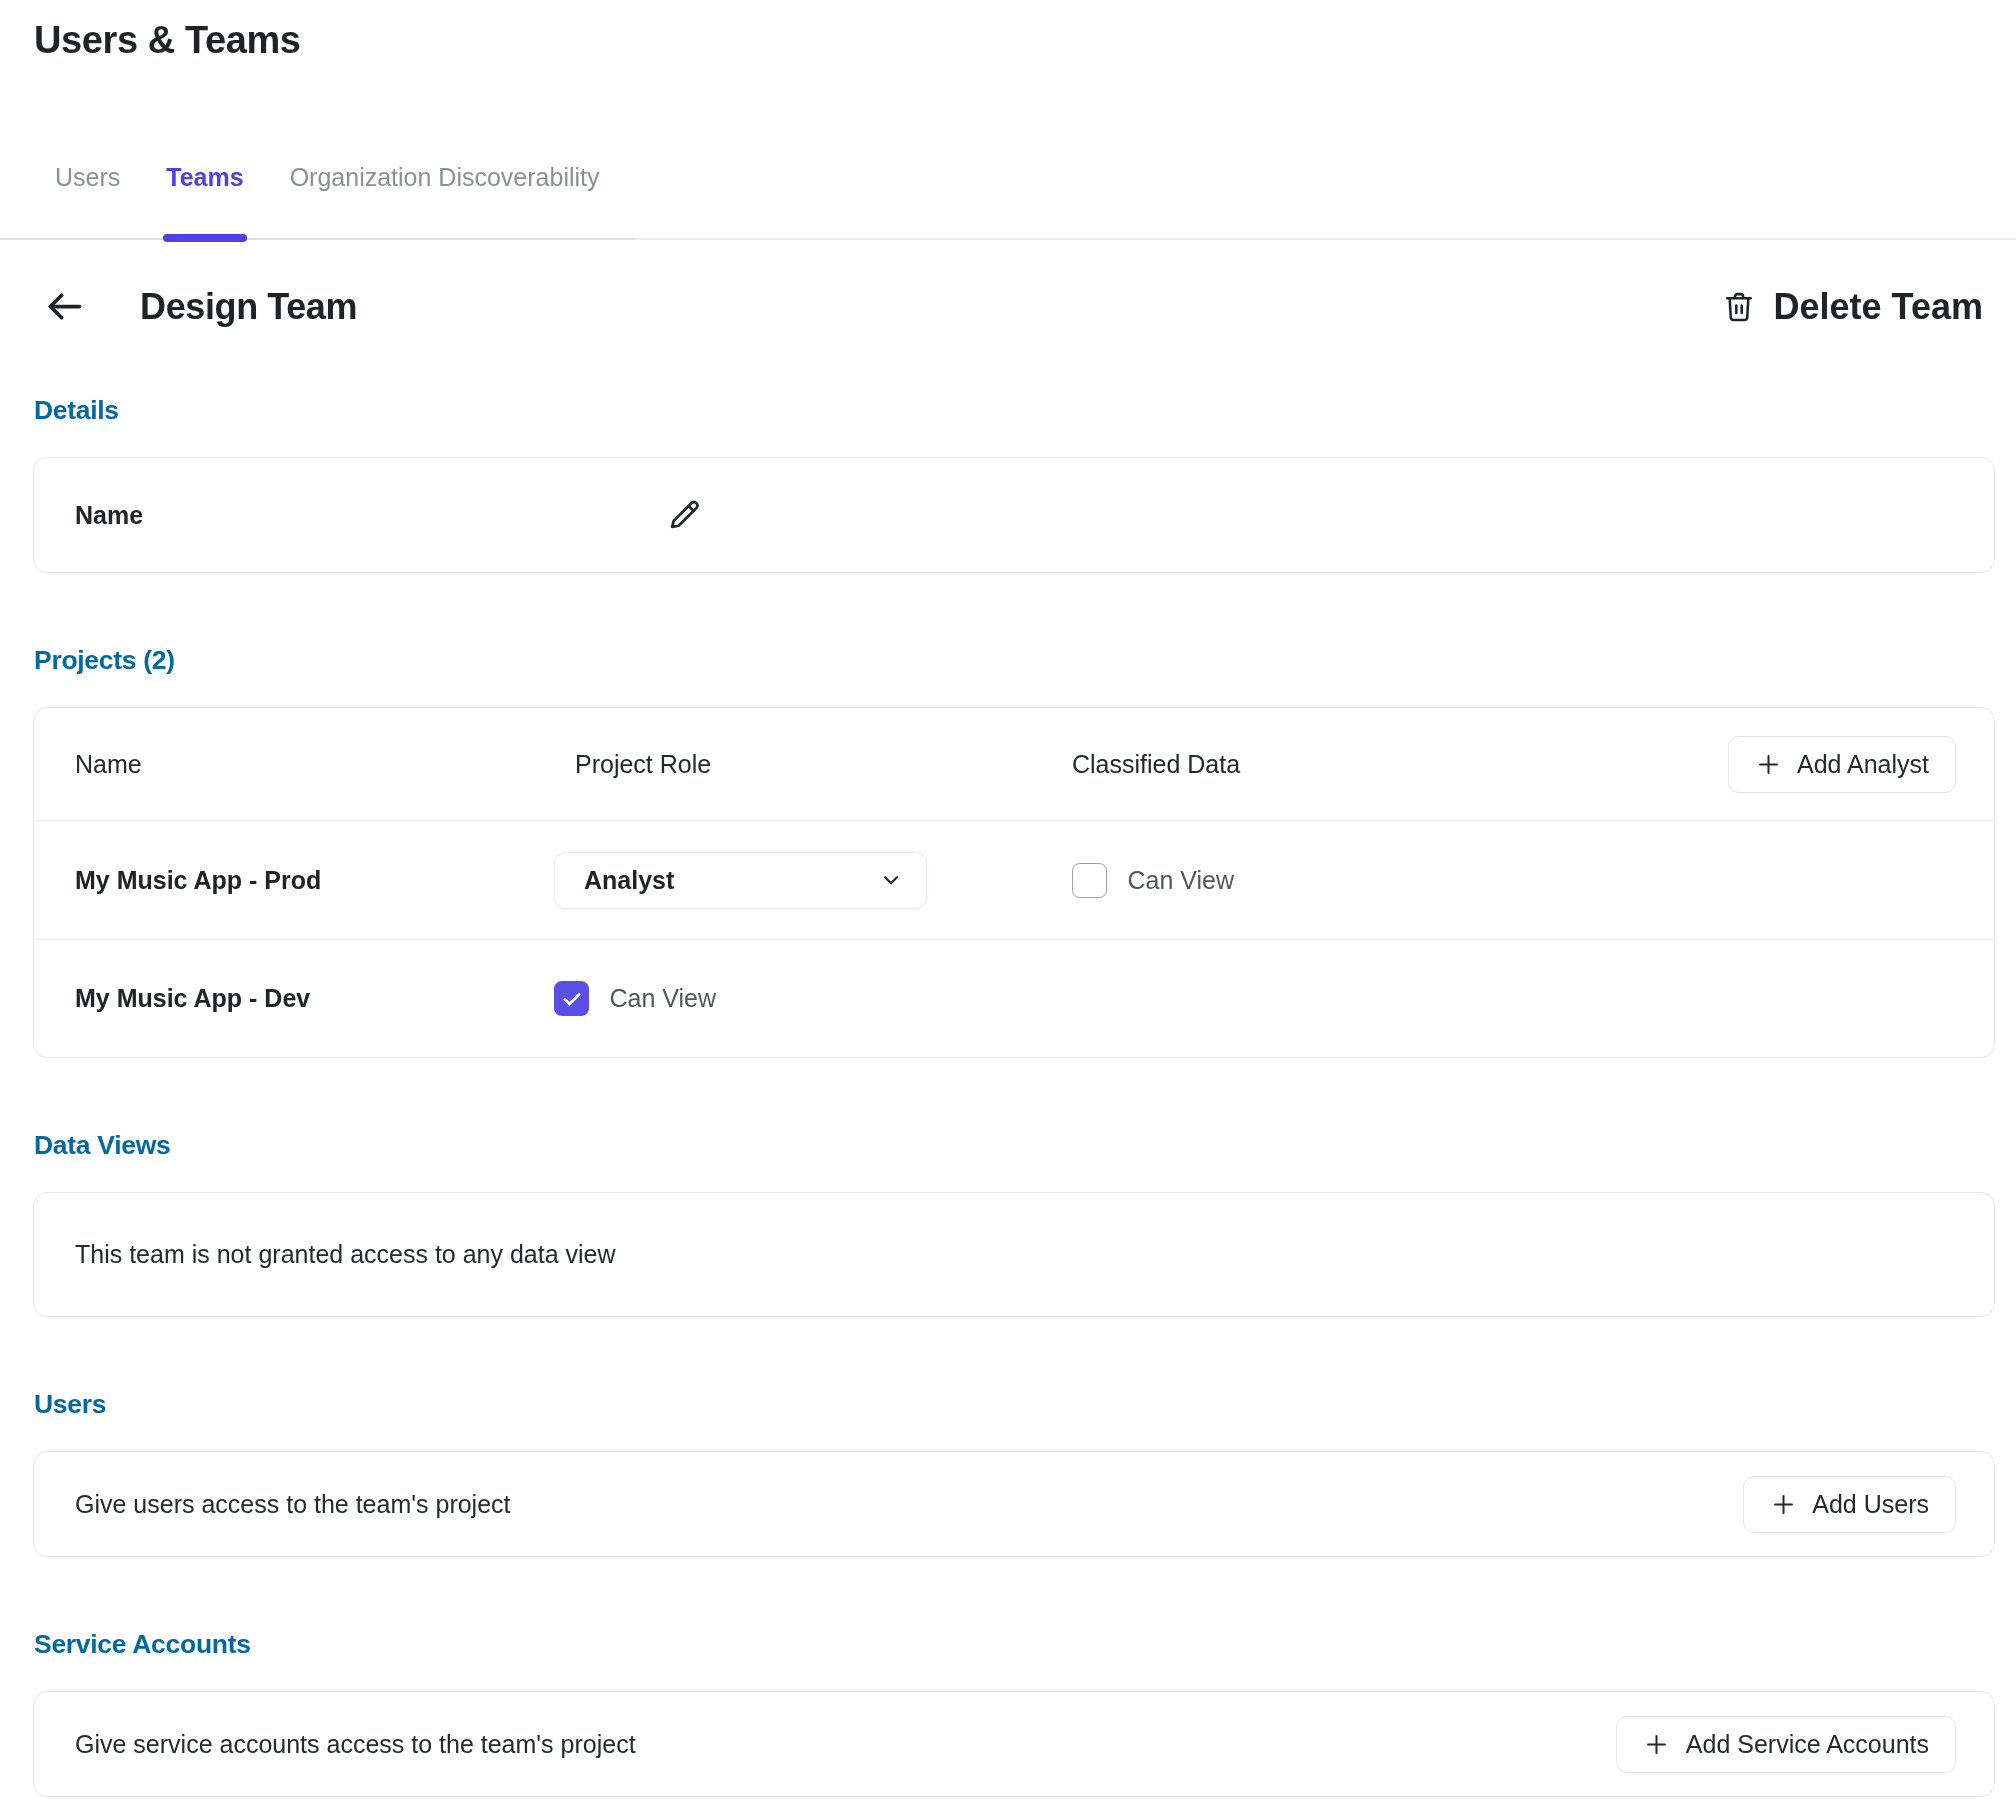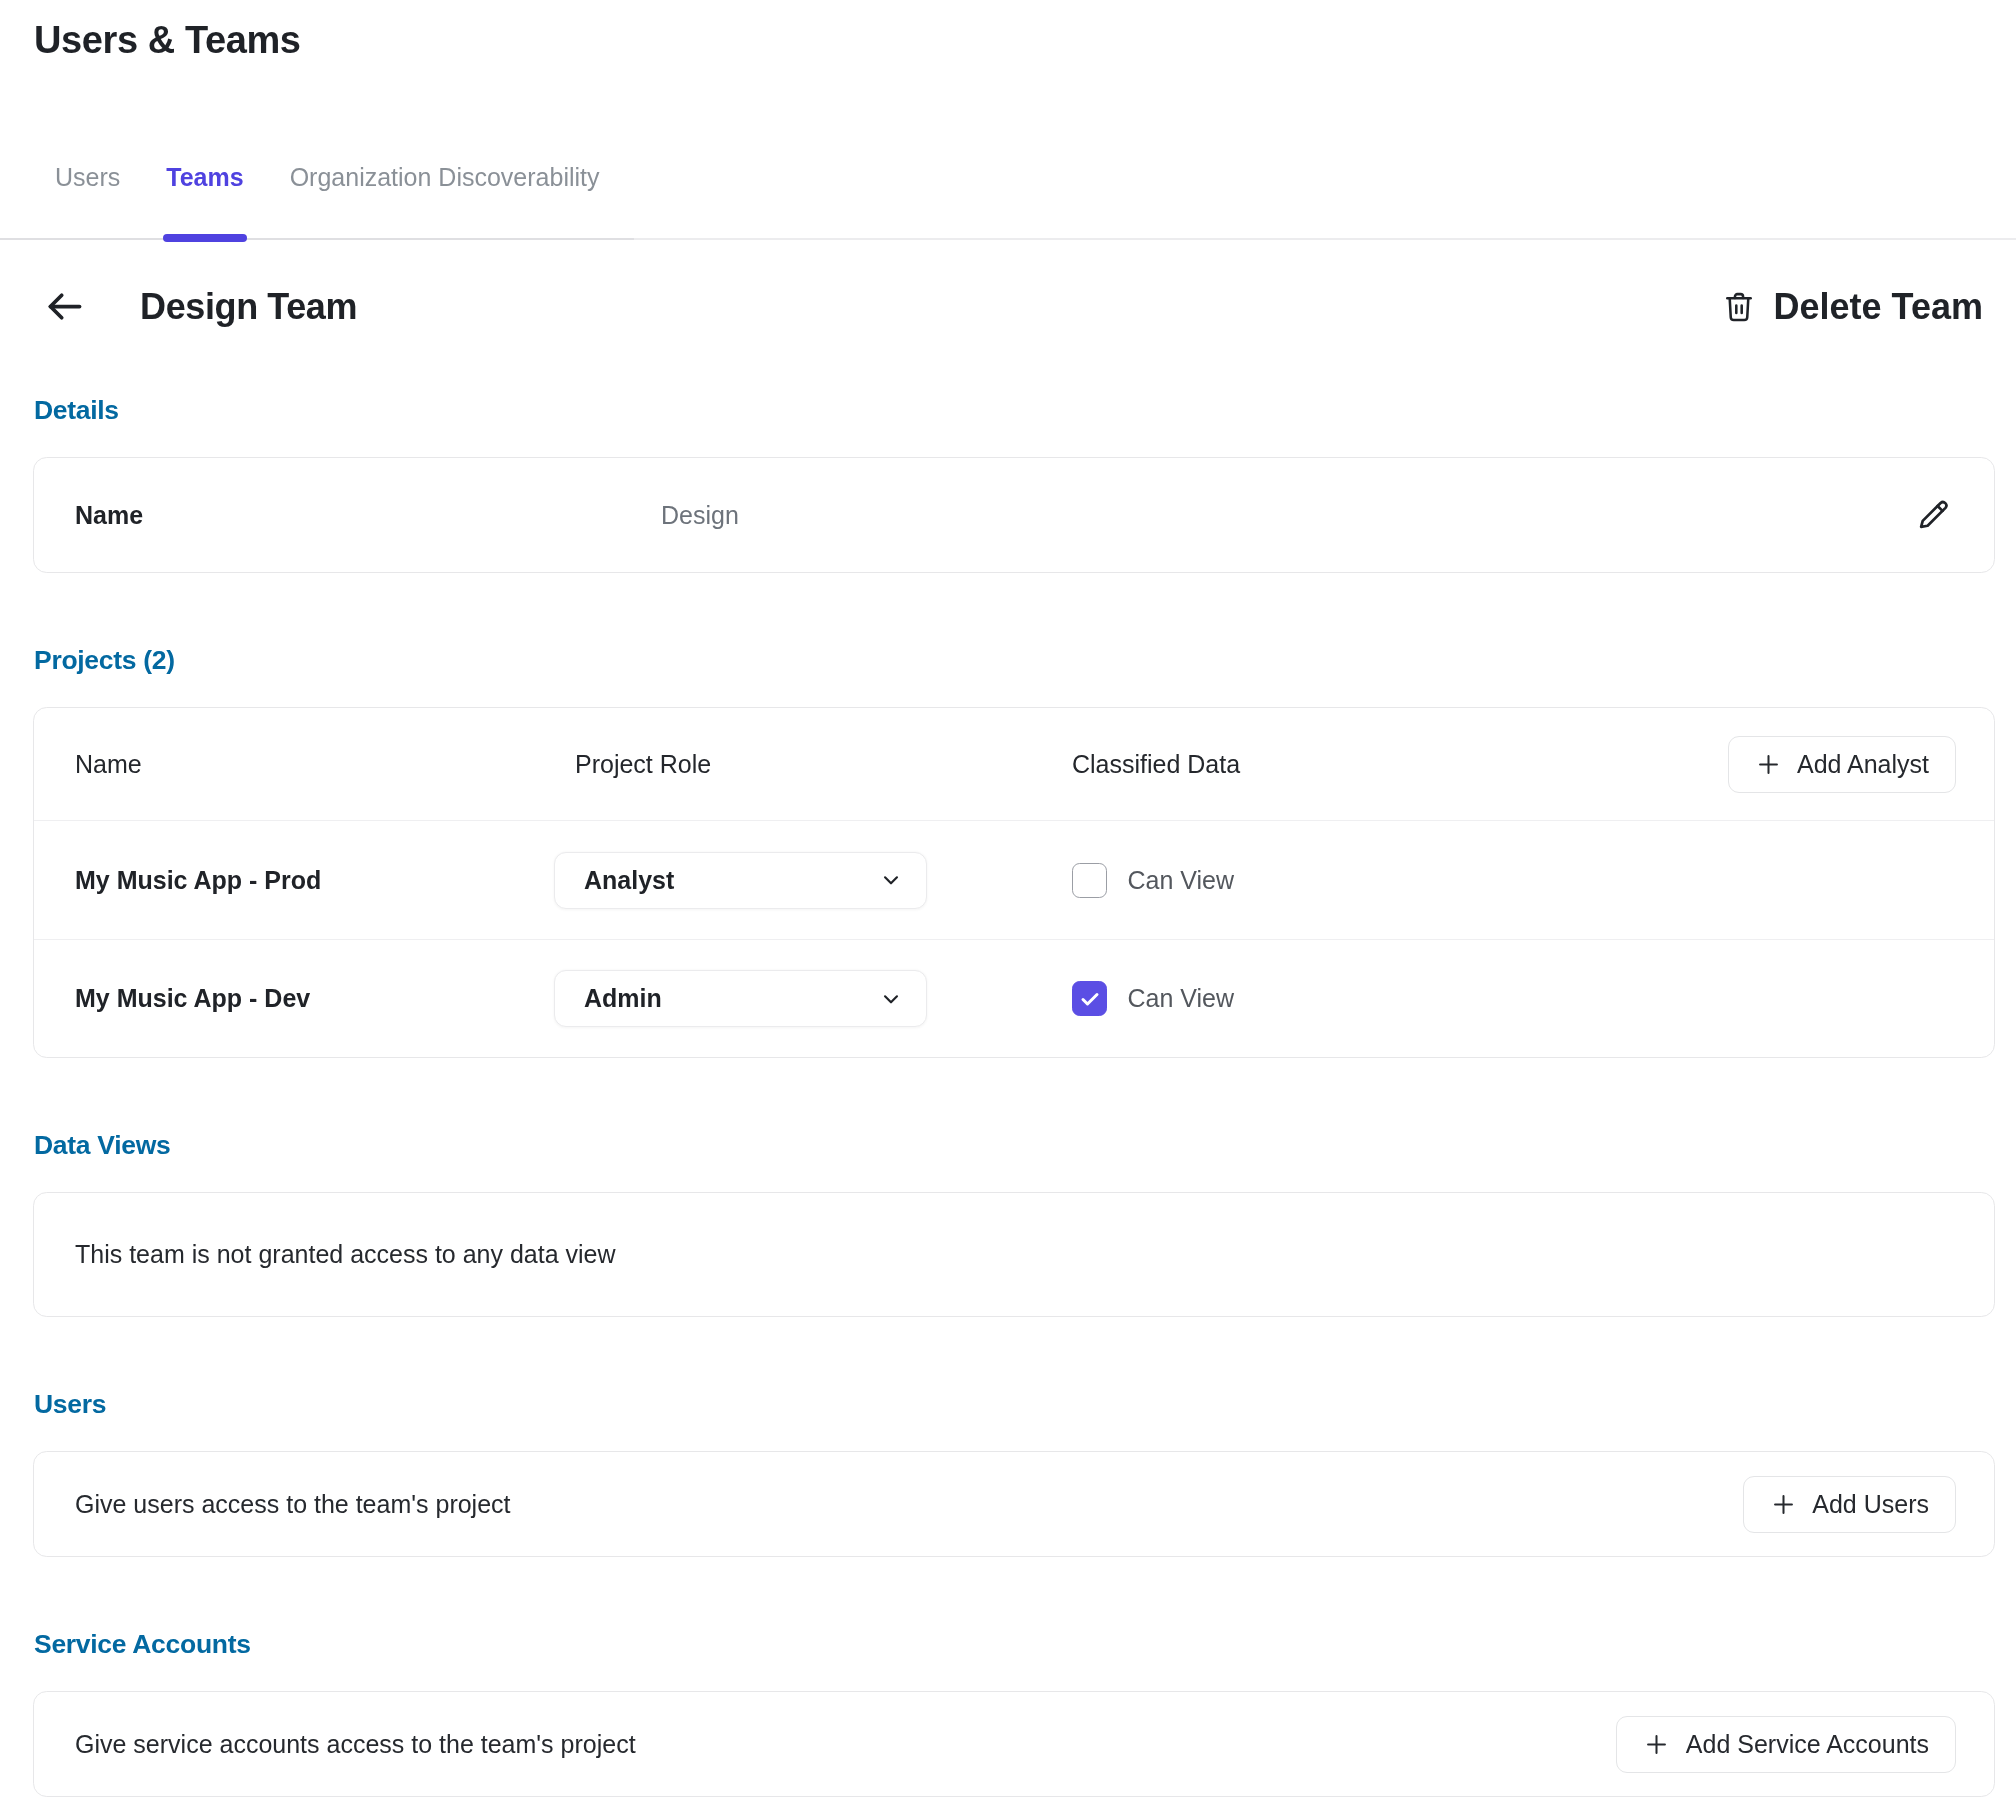--- a/index.html
+++ b/index.html
@@ -98,21 +98,20 @@
           <path d="M10.2 11v5M13.8 11v5"></path>
         </svg>
       </span>
       <span>Delete Team</span>
     </button>
   </div>
 
   <h3 class="section-h mt-details">Details</h3>
   <div class="card details-card">
     <span class="details-label">Name</span>
-    <span class="details-value">Design</span>
     <button class="icon-btn">
       <span>
         <svg width="38" height="38" viewBox="0 0 24 24" fill="none" stroke="#202328" stroke-width="1.7" stroke-linecap="round" stroke-linejoin="round">
           <path d="M4.5 19.5l1-3.8L16.8 4.4a2.2 2.2 0 0 1 3.1 3.1L8.6 18.8l-4.1 0.7z"></path>
           <path d="M14.9 6.3l3.1 3.1"></path>
         </svg>
       </span>
     </button>
   </div>
 
@@ -151,30 +150,20 @@
               <path d="M5 12.5l4.5 4.5L19 7.5"></path>
             </svg>
           </span>
         </span>
         <span class="checklabel">Can View</span>
       </div>
     </div>
 
     <div class="prow">
       <span class="pname">My Music App - Dev</span>
-      <div>
-        <div class="select">
-          <span class="sel-label">Admin</span>
-          <span class="chev">
-            <svg width="26" height="26" viewBox="0 0 24 24" fill="none" stroke="#1f2227" stroke-width="2" stroke-linecap="round" stroke-linejoin="round">
-              <path d="M6.5 9.5l5.5 5.5 5.5-5.5"></path>
-            </svg>
-          </span>
-        </div>
-      </div>
       <div class="checkwrap">
         <span class="checkbox checked">
           <span>
             <svg width="24" height="24" viewBox="0 0 24 24" fill="none" stroke="#ffffff" stroke-width="3" stroke-linecap="round" stroke-linejoin="round">
               <path d="M5 12.5l4.5 4.5L19 7.5"></path>
             </svg>
           </span>
         </span>
         <span class="checklabel">Can View</span>
       </div>

